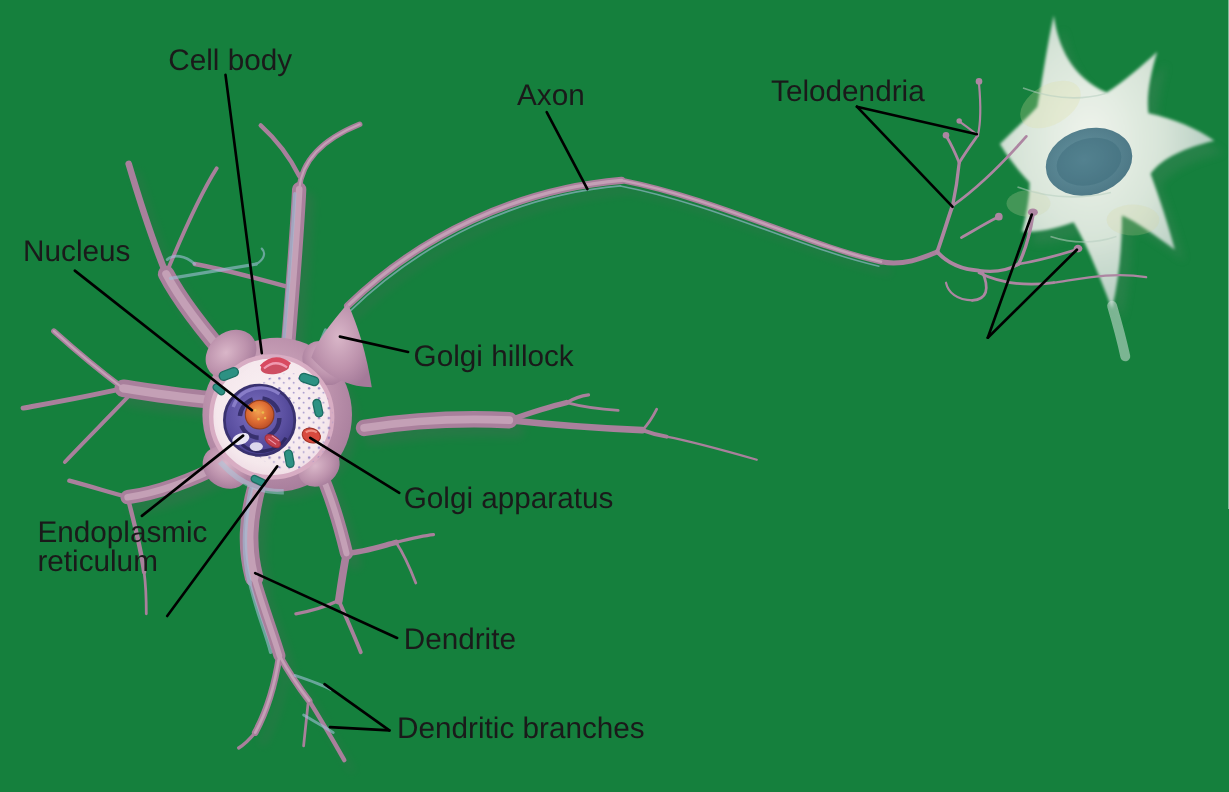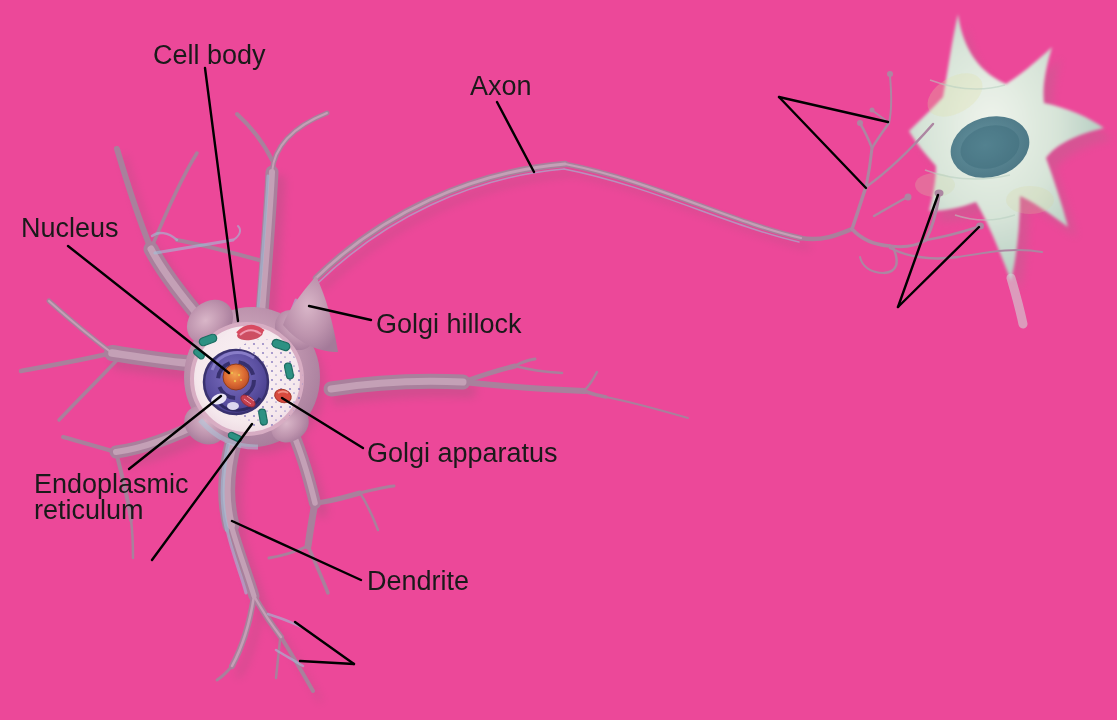--- a/index.html
+++ b/index.html
@@ -1,16 +1,16 @@
 <!DOCTYPE html>
 <html><head>
 <meta charset="utf-8">
 <style>
   html,body{margin:0;padding:0;background:#ffffff;}
-  .stage{position:relative;width:1117px;height:720px;background:#ec4899;overflow:hidden;
+  .stage{position:relative;width:1117px;height:720px;background:#15803d;overflow:hidden;
          font-family:"Liberation Sans","DejaVu Sans",sans-serif;}
   .stage svg{position:absolute;left:0;top:0;}
   .lbl{position:absolute;font-size:27px;line-height:26px;color:#1a1a1a;white-space:nowrap;}
   .lbl.wrap{white-space:normal;width:175px;}
   .l-cell-body{left:153px;top:42px;}
   .l-axon{left:470px;top:73px;text-align:center;}
   .l-telodendria{left:701px;top:70px;}
   .l-nucleus{left:21px;top:215px;}
   .l-axon-hillock{left:376px;top:311px;}
   .l-synaptic{left:799px;top:310px;}
@@ -281,19 +281,21 @@
     <line x1="129" y1="469" x2="221" y2="396"></line>
     <line x1="152" y1="560" x2="252" y2="424"></line>
     <line x1="361" y1="580" x2="232" y2="521"></line>
     <line x1="354" y1="664" x2="295" y2="622"></line>
     <line x1="354" y1="664" x2="300" y2="661"></line>
   </g>
 </svg>
 
 <div class="lbl l-cell-body">Cell body</div>
 <div class="lbl l-axon">Axon</div>
+<div class="lbl l-telodendria">Telodendria</div>
 <div class="lbl l-nucleus">Nucleus</div>
 <div class="lbl l-axon-hillock">Golgi hillock</div>
 <div class="lbl l-golgi">Golgi apparatus</div>
 <div class="lbl wrap l-er">Endoplasmic reticulum</div>
 <div class="lbl l-dendrite">Dendrite</div>
+<div class="lbl l-dendritic">Dendritic branches</div>
 
 </div>
 
 </body></html>

